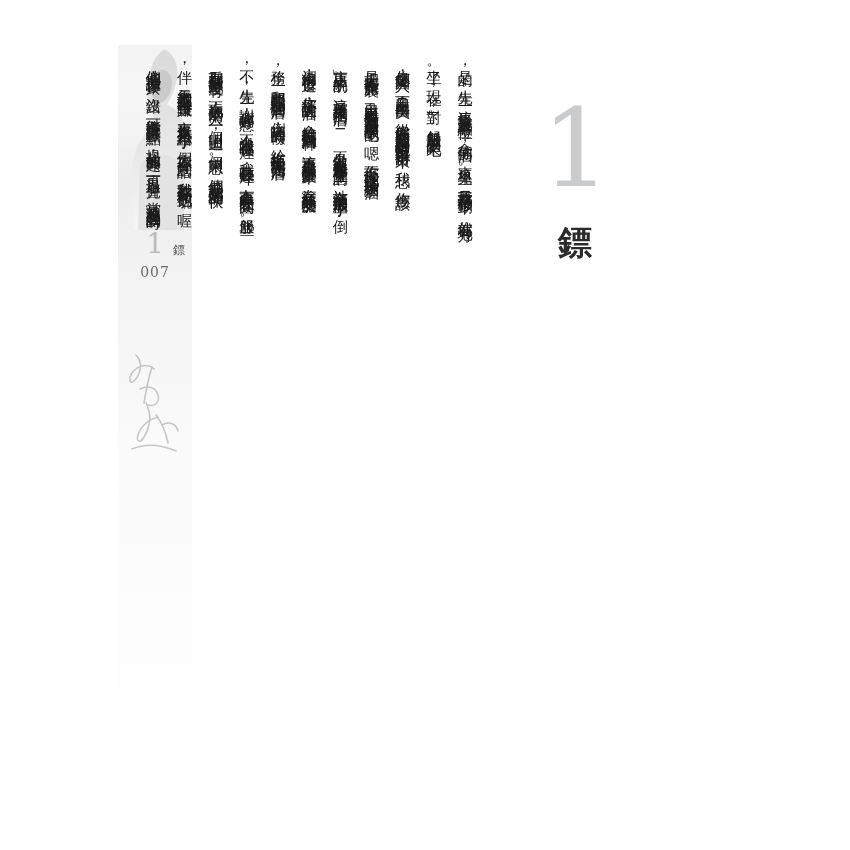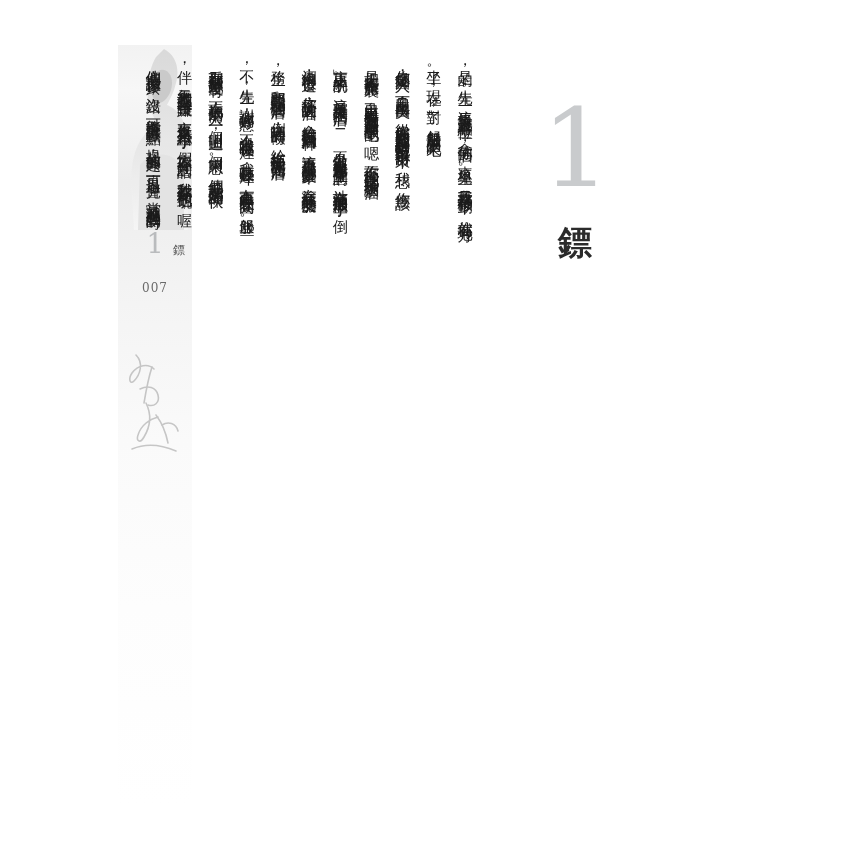--- a/index.html
+++ b/index.html
@@ -108,23 +108,23 @@
     width: 74px;
     text-align: center;
   }
   .mark-num {
     font-family: "DejaVu Serif", "Liberation Serif", serif;
     font-size: 27px;
     color: #b9bbbd;
     line-height: 1;
   }
   .folio {
-    margin-top: 24px;
-    font-family: "DejaVu Serif", "Liberation Serif", serif;
-    font-size: 12px;
+    margin-top: 7px;
+    font-family: "DejaVu Serif", "Liberation Serif", serif;
+    font-size: 14px;
     letter-spacing: 1px;
     color: #6a6a6a;
   }
   .run-head {
     position: absolute;
     top: 190px;
     left: 52px;
     writing-mode: vertical-rl;
     text-orientation: upright;
     font-family: "DejaVu Serif", "Liberation Serif", serif;

